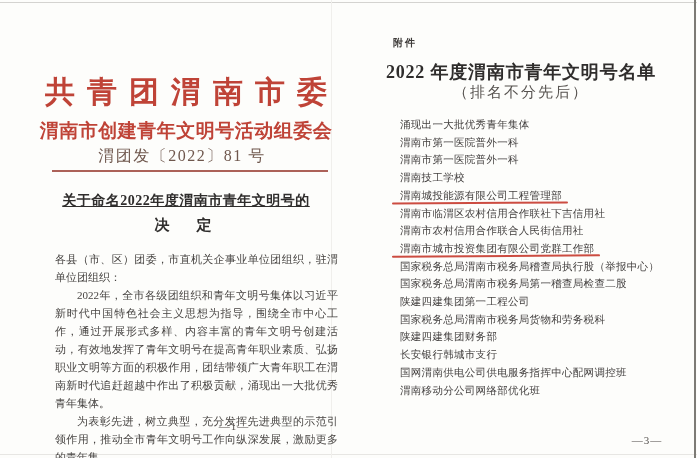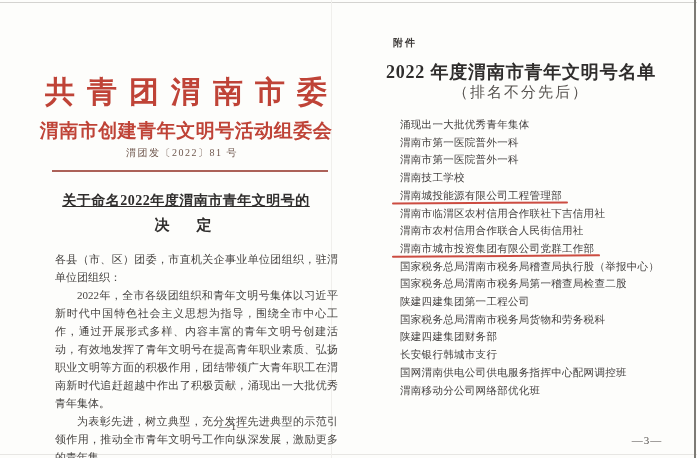--- a/index.html
+++ b/index.html
@@ -23,21 +23,21 @@
     position:absolute; top:52px; left:0; right:0; text-align:center;
     color:#bf4337; font-size:30px; font-weight:bold;
     letter-spacing:12px; padding-left:12px; white-space:nowrap;
   }
   .org-line2 {
     position:absolute; top:86px; left:0; right:0; text-align:center;
     color:#bf4337; font-size:19px; font-weight:bold; letter-spacing:0.5px; white-space:nowrap;margin-top:12px;
   }
   .doc-number {
     position:absolute; top:126px; left:0; right:8px; text-align:center;
-    color:#6f574d; font-size:10px; letter-spacing:1.5px;
+    color:#6f574d; font-size:16px; letter-spacing:1.5px;
   }
   .red-rule {
     position:absolute; top:150px; left:22px; width:276px; height:2px;
     background:#9e453b; opacity:.85;
   }
   .doc-title { position:absolute; top:172px; left:0; right:0; text-align:center; color:#2f2d2c; }
   .doc-title .t1 { font-size:14px; font-weight:bold; letter-spacing:0.5px;text-decoration:underline; }
   .doc-title .t2 { font-size:15px; font-weight:bold; margin-top:6px; letter-spacing:6px; }
   .left-body {
     position:absolute; top:230px; left:25px; width:283px;

